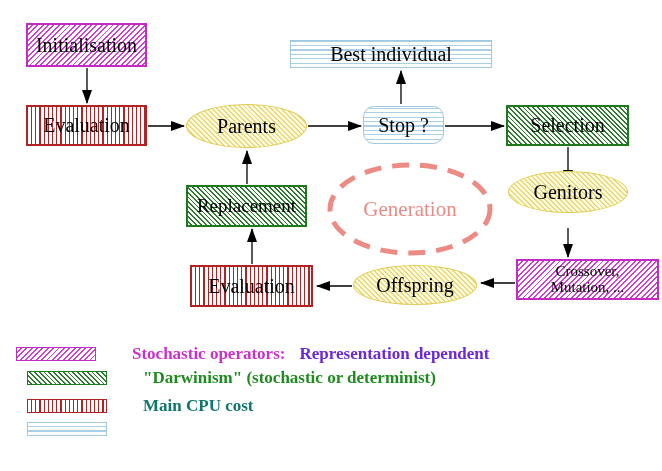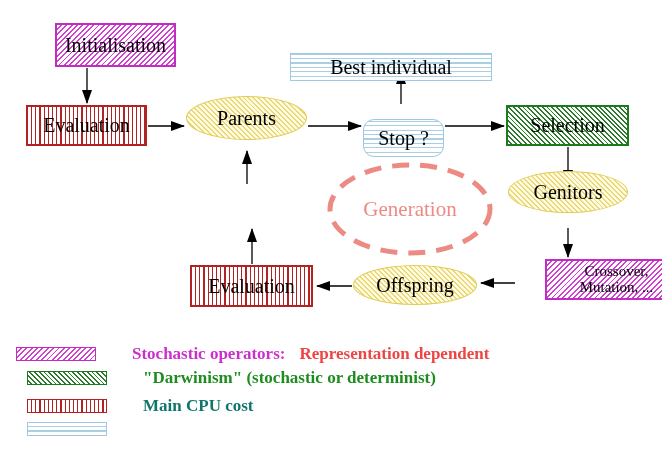--- a/index.html
+++ b/index.html
@@ -8,51 +8,49 @@
     font-family:"Liberation Serif","DejaVu Serif",serif;overflow:hidden;
   }
   .node{
     position:absolute;display:flex;align-items:center;justify-content:center;
     color:#000;font-size:20px;line-height:1.05;text-align:center;box-sizing:border-box;
   }
   
   .h-magenta{
     background:repeating-linear-gradient(135deg,#ffffff 0px,#ffffff 2.4px,#d23ed2 2.4px,#d23ed2 3.8px);
     border:2px solid #c32cc3;
-    margin-left:29px;
   }
   .h-red{
     background:repeating-linear-gradient(90deg,#ffffff 0px,#ffffff 3px,#b22222 3px,#b22222 4.2px);
     border:2px solid #b22222;
   }
   .h-green{
     background:repeating-linear-gradient(45deg,#ffffff 0px,#ffffff 2.1px,#2a7c2a 2.1px,#2a7c2a 3.4px);
     border:2px solid #1e781e;
   }
   .h-cyan{
     background:repeating-linear-gradient(0deg,#ffffff 0px,#ffffff 3.2px,#a8cfe4 3.2px,#a8cfe4 4.4px);
     border:1.5px solid #a0c8e0;
-    margin-top:13px;
   }
   .h-yellow{
     background:repeating-linear-gradient(45deg,#fffce4 0px,#fffce4 2.1px,#ecd878 2.1px,#ecd878 3.5px);
     border:1.5px solid #e0cc55;
   }
   .ellipse{border-radius:50%;}
   .svg-layer{position:absolute;left:0;top:0;width:662px;height:471px;}
   .gen-label{
     position:absolute;left:330px;top:197px;width:160px;text-align:center;
     color:#ec8a84;font-size:21px;
   }
   
   .legend-row{position:absolute;display:flex;align-items:center;}
   .legend-swatch{width:80px;height:14px;box-sizing:border-box;margin-right:36px;flex:none;}
   .legend-text{font-size:17px;font-weight:bold;white-space:nowrap;}
   .lt-magenta{color:#cc2fcc;}
-  .lt-gold{color:#ef4444;margin-left:14px;}
+  .lt-gold{color:#6d28d9;margin-left:14px;}
   .lt-green{color:#1e8c1e;}
   .lt-red{color:#0f766e;}
   .lt-cyan{color:#93c6e0;}
   .sw-magenta{background:repeating-linear-gradient(135deg,#ffffff 0px,#ffffff 2.4px,#d23ed2 2.4px,#d23ed2 3.8px);border:1.5px solid #c32cc3;}
   .sw-green{background:repeating-linear-gradient(45deg,#ffffff 0px,#ffffff 2.1px,#2a7c2a 2.1px,#2a7c2a 3.4px);border:1.5px solid #1e781e;}
   .sw-red{background:repeating-linear-gradient(90deg,#ffffff 0px,#ffffff 3px,#b22222 3px,#b22222 4.2px);border:1.5px solid #b22222;}
   .sw-cyan{background:repeating-linear-gradient(0deg,#ffffff 0px,#ffffff 3.4px,#a8cfe4 3.4px,#a8cfe4 4.6px);border:1px solid #a0c8e0;}
   .two-line{font-size:15px;}
 </style>
 </head>
@@ -77,28 +75,29 @@
     <line x1="515" y1="283" x2="481" y2="283" stroke="#000" stroke-width="1.3" marker-end="url(#ah)"></line>
     <line x1="352" y1="286" x2="317" y2="286" stroke="#000" stroke-width="1.3" marker-end="url(#ah)"></line>
     <line x1="252" y1="264" x2="252" y2="229" stroke="#000" stroke-width="1.3" marker-end="url(#ah)"></line>
     <line x1="247" y1="184" x2="247" y2="151" stroke="#000" stroke-width="1.3" marker-end="url(#ah)"></line>
   </svg>
 
   <div class="node h-magenta" style="left:26px;top:23px;width:121px;height:44px;">Initialisation</div>
 
   <div class="node h-red" style="left:26px;top:105px;width:121px;height:41px;">Evaluation</div>
 
-  <div class="node h-yellow ellipse" style="left:186px;top:96px;width:121px;height:44px;">Parents</div>
+  <div class="node h-yellow ellipse" style="left:186px;top:104px;width:121px;height:44px;">Parents</div>
 
   <div class="node h-cyan" style="left:290px;top:40px;width:202px;height:28px;">Best individual</div>
 
   <div class="node h-cyan" style="left:363px;top:106px;width:81px;height:38px;border-radius:11px;">Stop ?</div>
 
   <div class="node h-green" style="left:506px;top:105px;width:123px;height:41px;">Selection</div>
 
+  <div class="node h-green" style="left:186px;top:185px;width:121px;height:42px;font-size:19px;">Replacement</div>
 
   <div class="gen-label">Generation</div>
 
   <div class="node h-yellow ellipse" style="left:508px;top:171px;width:120px;height:42px;">Genitors</div>
 
   <div class="node h-red" style="left:190px;top:265px;width:123px;height:42px;">Evaluation</div>
 
   <div class="node h-yellow ellipse" style="left:353px;top:265px;width:124px;height:40px;">Offspring</div>
 
   <div class="node h-magenta two-line" style="left:516px;top:259px;width:143px;height:41px;flex-direction:column;">

